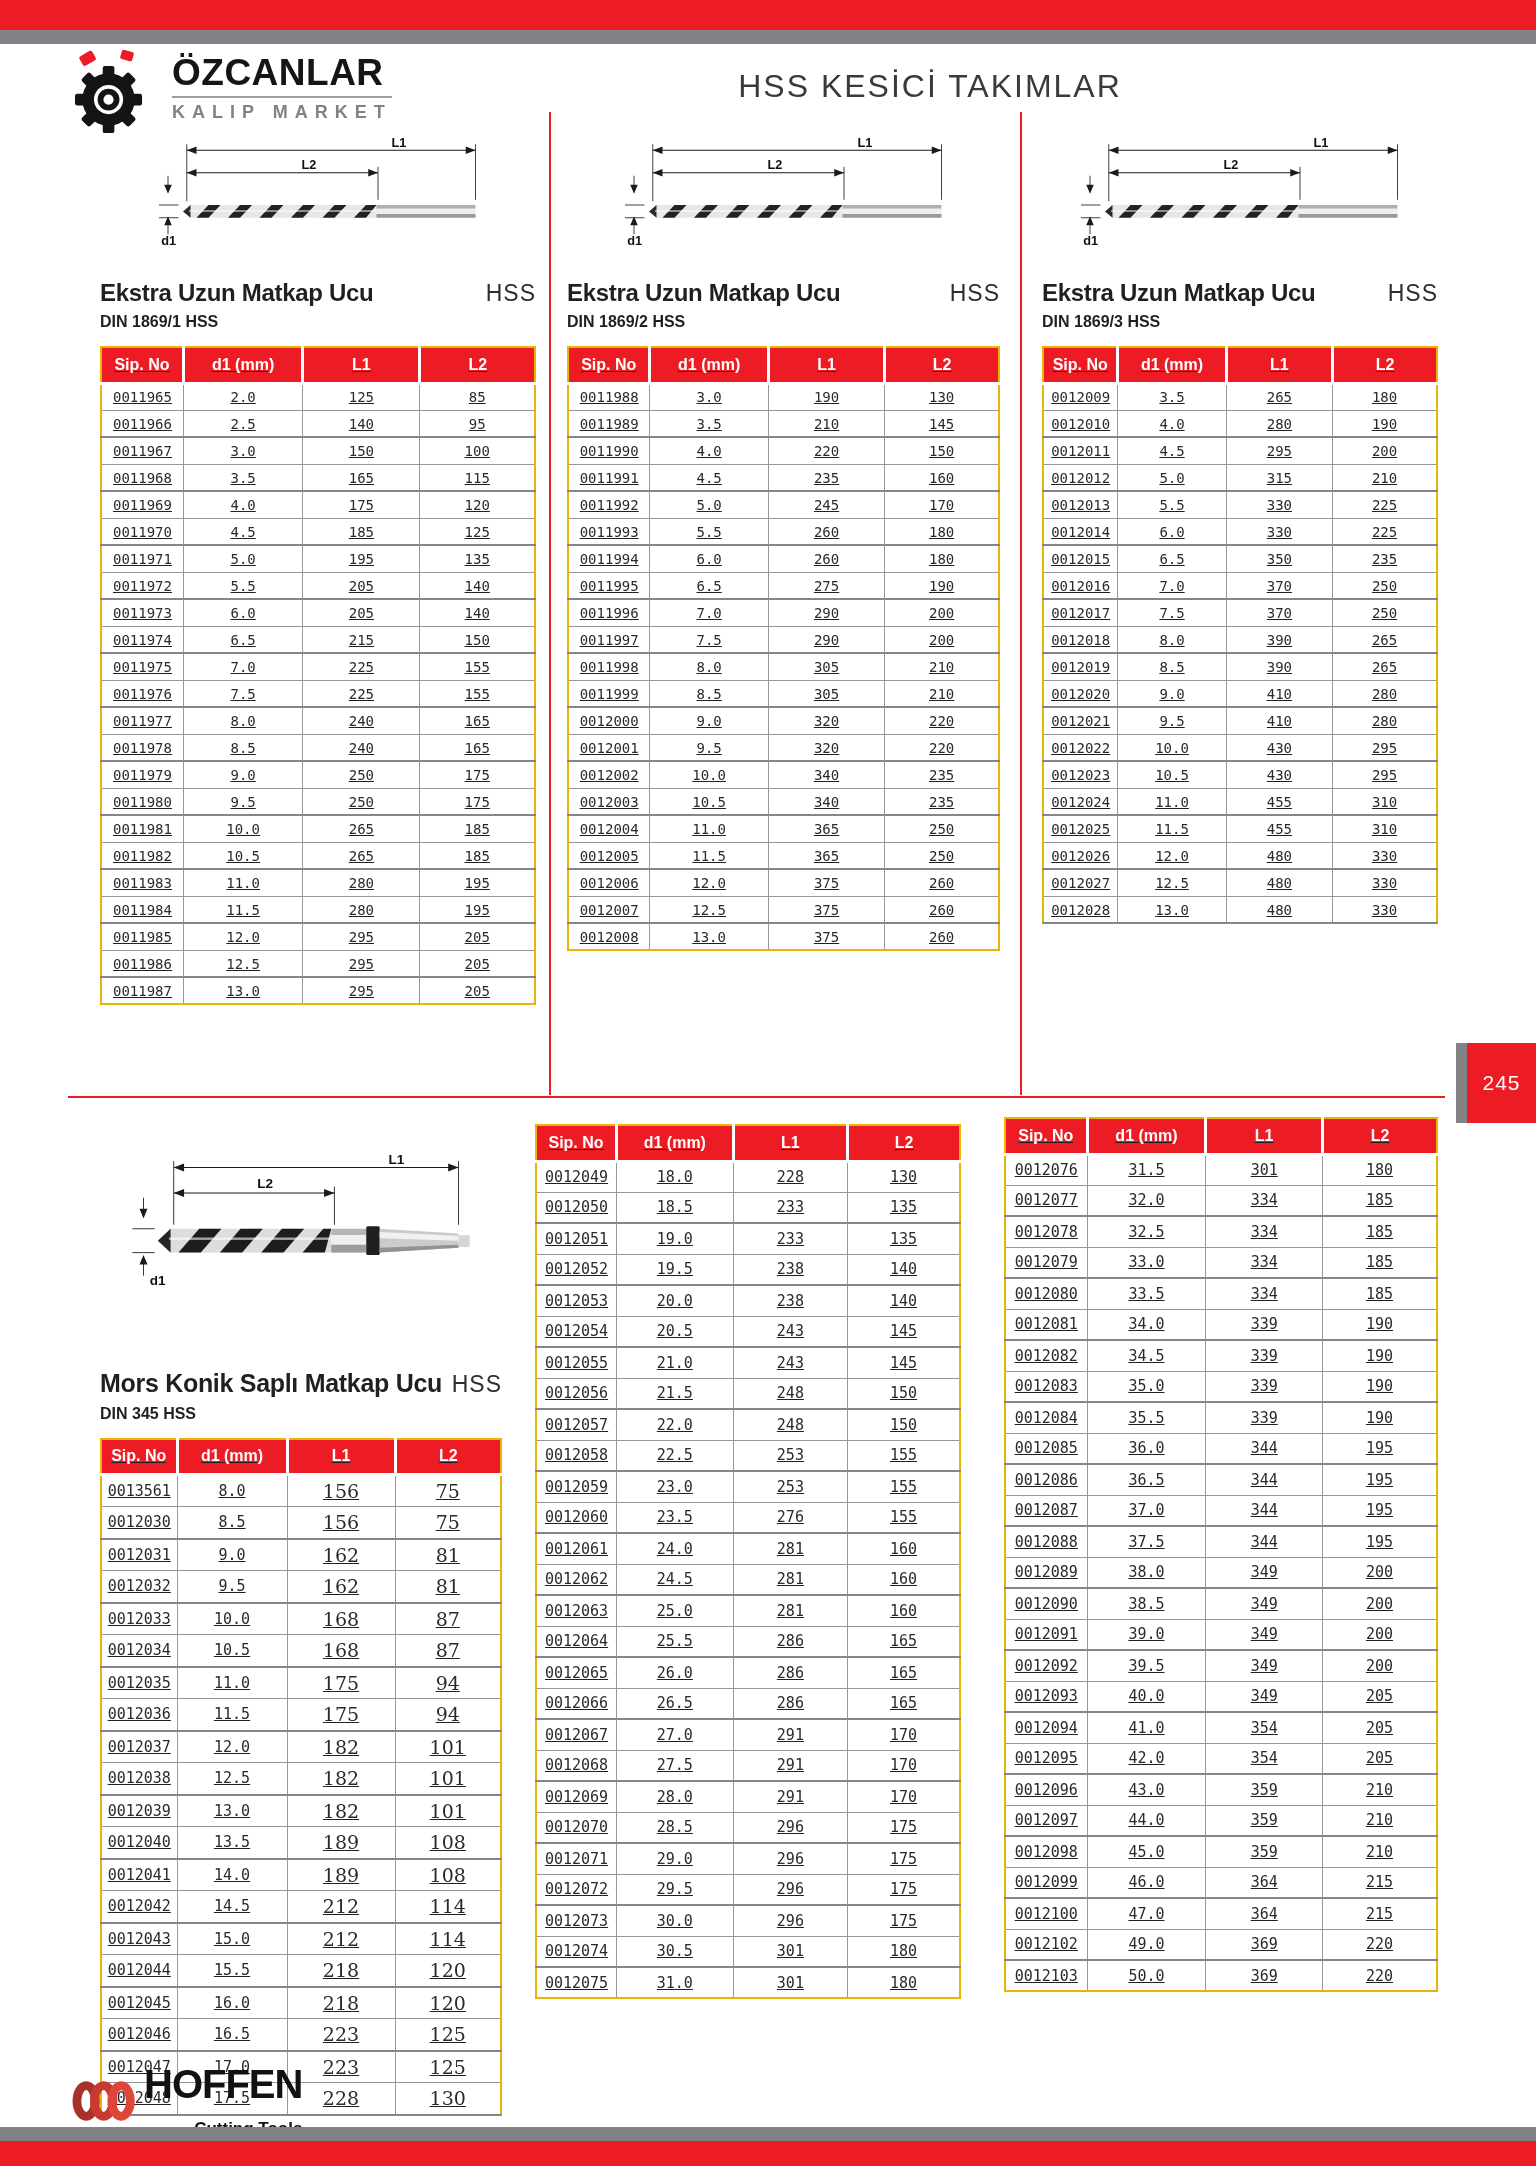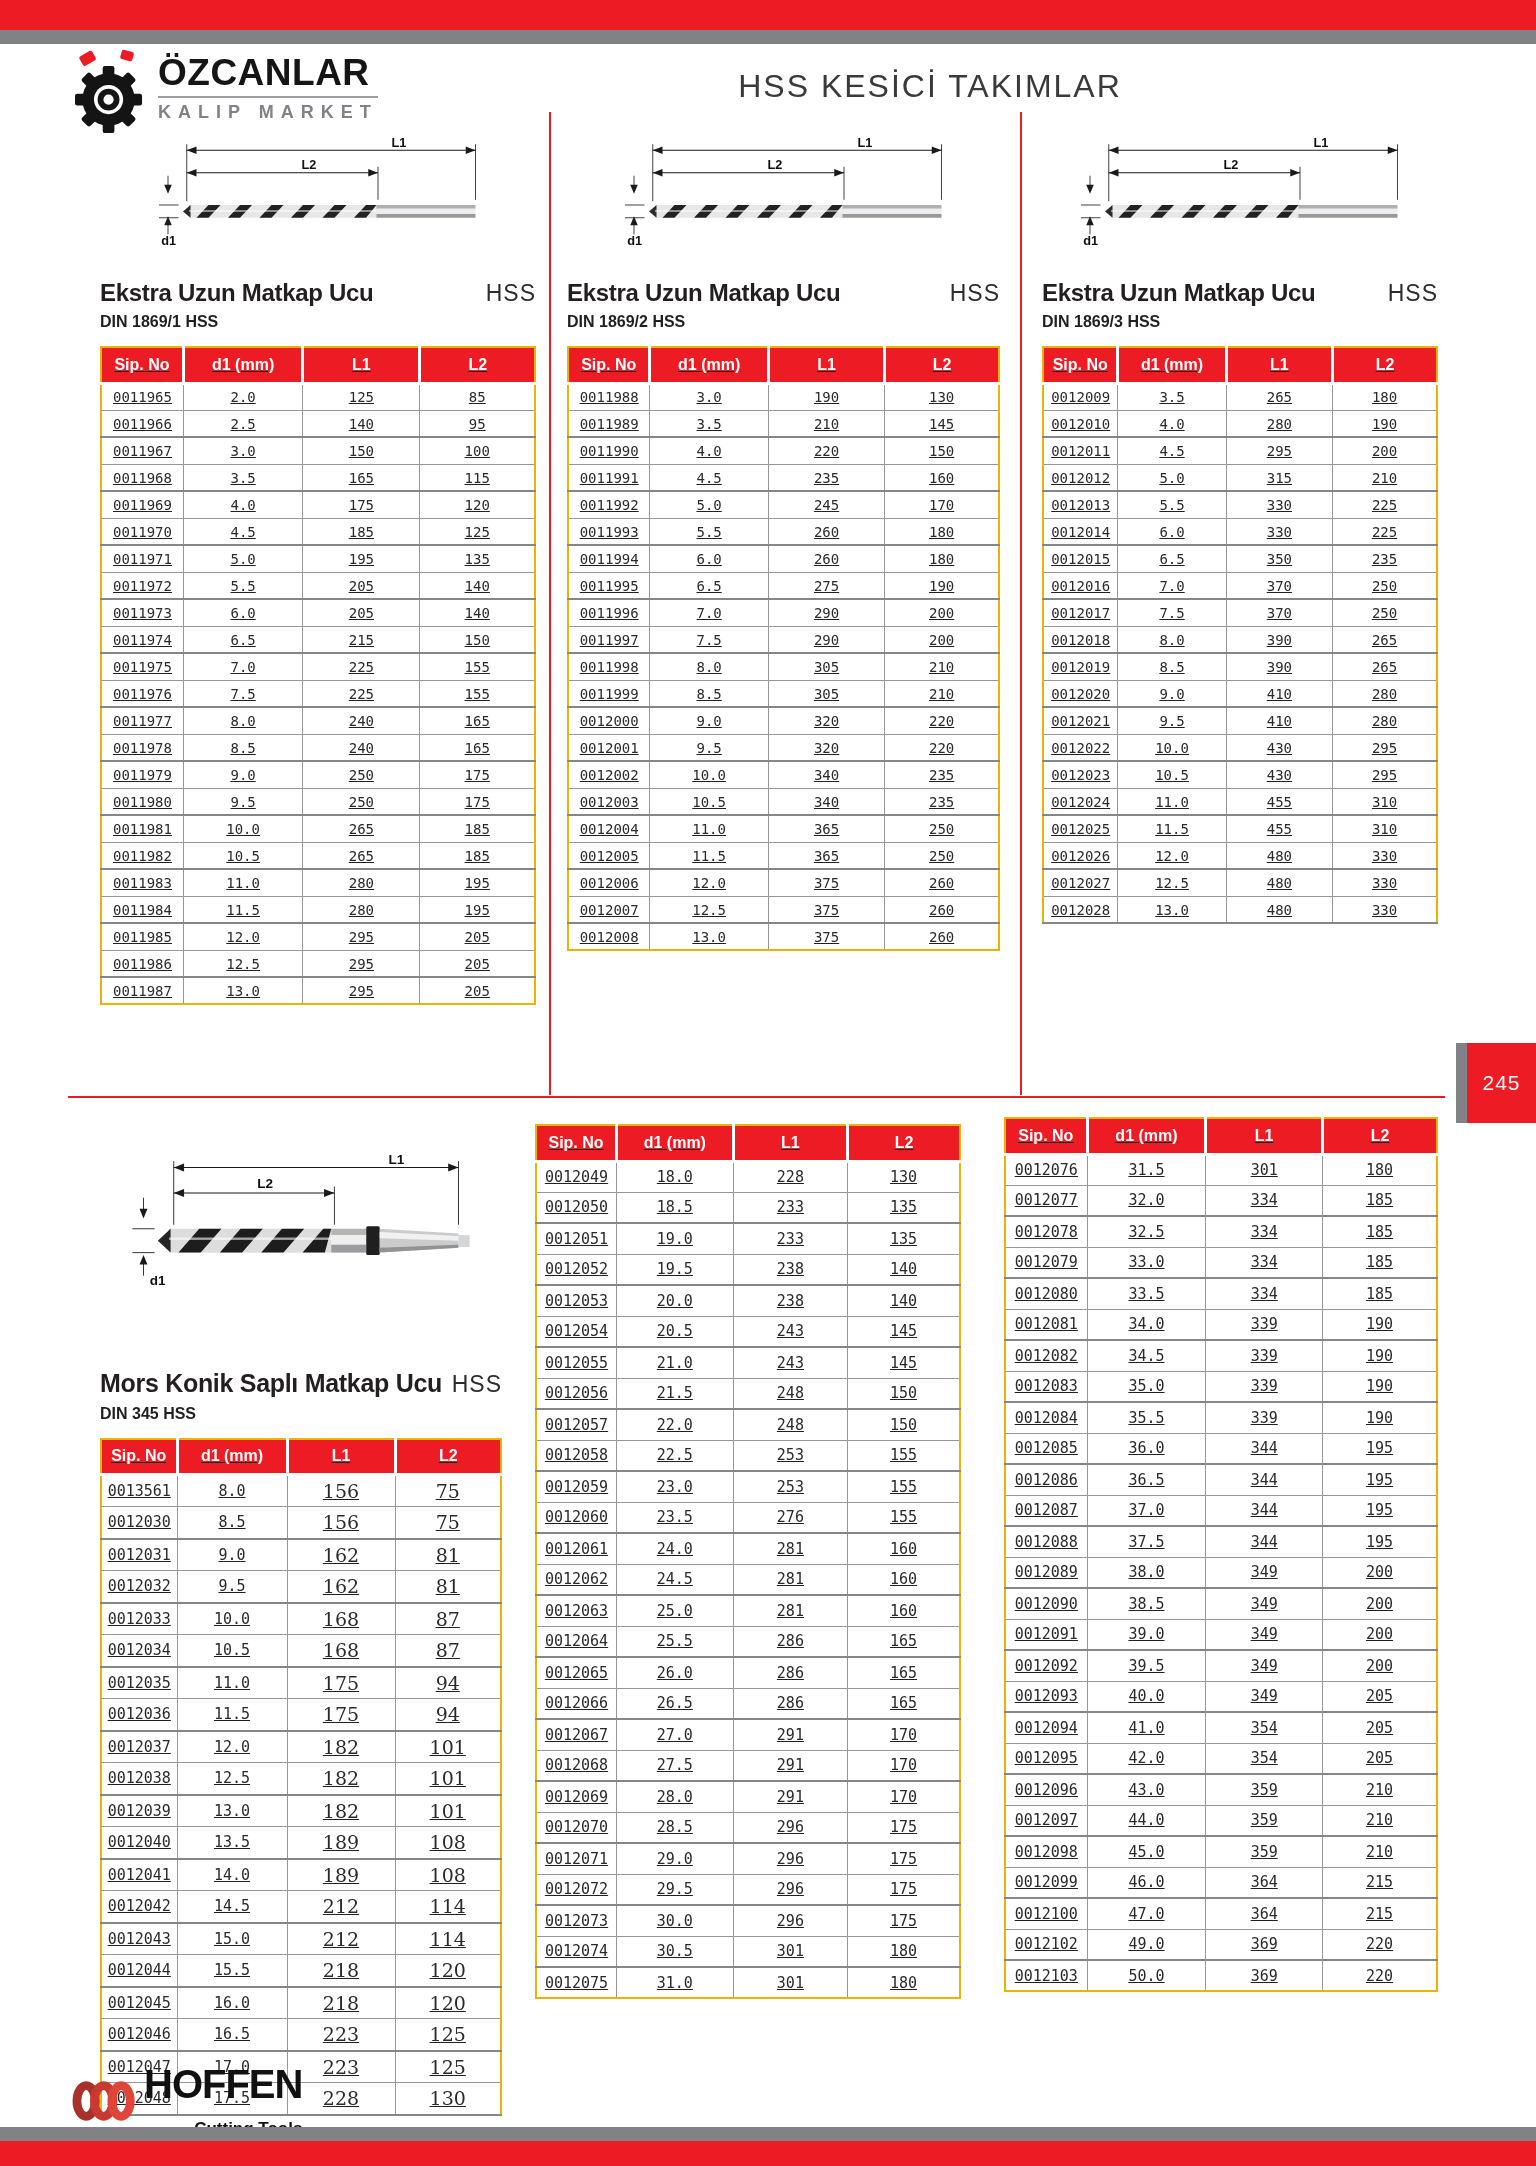--- a/index.html
+++ b/index.html
@@ -8,21 +8,21 @@
   .page { position:relative; width:1536px; height:2166px; background:#ffffff; margin:0 auto; overflow:hidden; }
 
   
   .bar { position:absolute; left:0; width:100%; }
   .bar-red-top   { top:0;      height:30px; background:#ED1C24; }
   .bar-gray-top  { top:30px;   height:14px; background:#808285; }
   .bar-gray-bot  { top:2127px; height:14px; background:#808285; }
   .bar-red-bot   { top:2141px; height:25px; background:#ED1C24; }
 
   
-  .brand { position:absolute; left:62px; top:50px; display:flex; align-items:flex-start; }
+  .brand { position:absolute; left:62px; top:50px; display:flex; align-items:flex-start; gap:14px; }
   .brand svg.gear { width:96px; height:86px; }
   .brand-text { padding-top:4px; }
   .brand-name { font-size:37px; font-weight:bold; letter-spacing:0.5px; color:#151515; line-height:1; }
   .brand-rule { height:2px; background:#9b9da0; margin:5px 0 5px 0; }
   .brand-sub  { font-size:18px; letter-spacing:7px; color:#808285; font-weight:bold; line-height:1; }
   .page-title { position:absolute; top:68px; left:690px; width:480px; text-align:center;
                 font-size:32px; font-weight:300; letter-spacing:2px; color:#3a3a3c; }
 
   
   .tcol { position:absolute; top:108px; }

